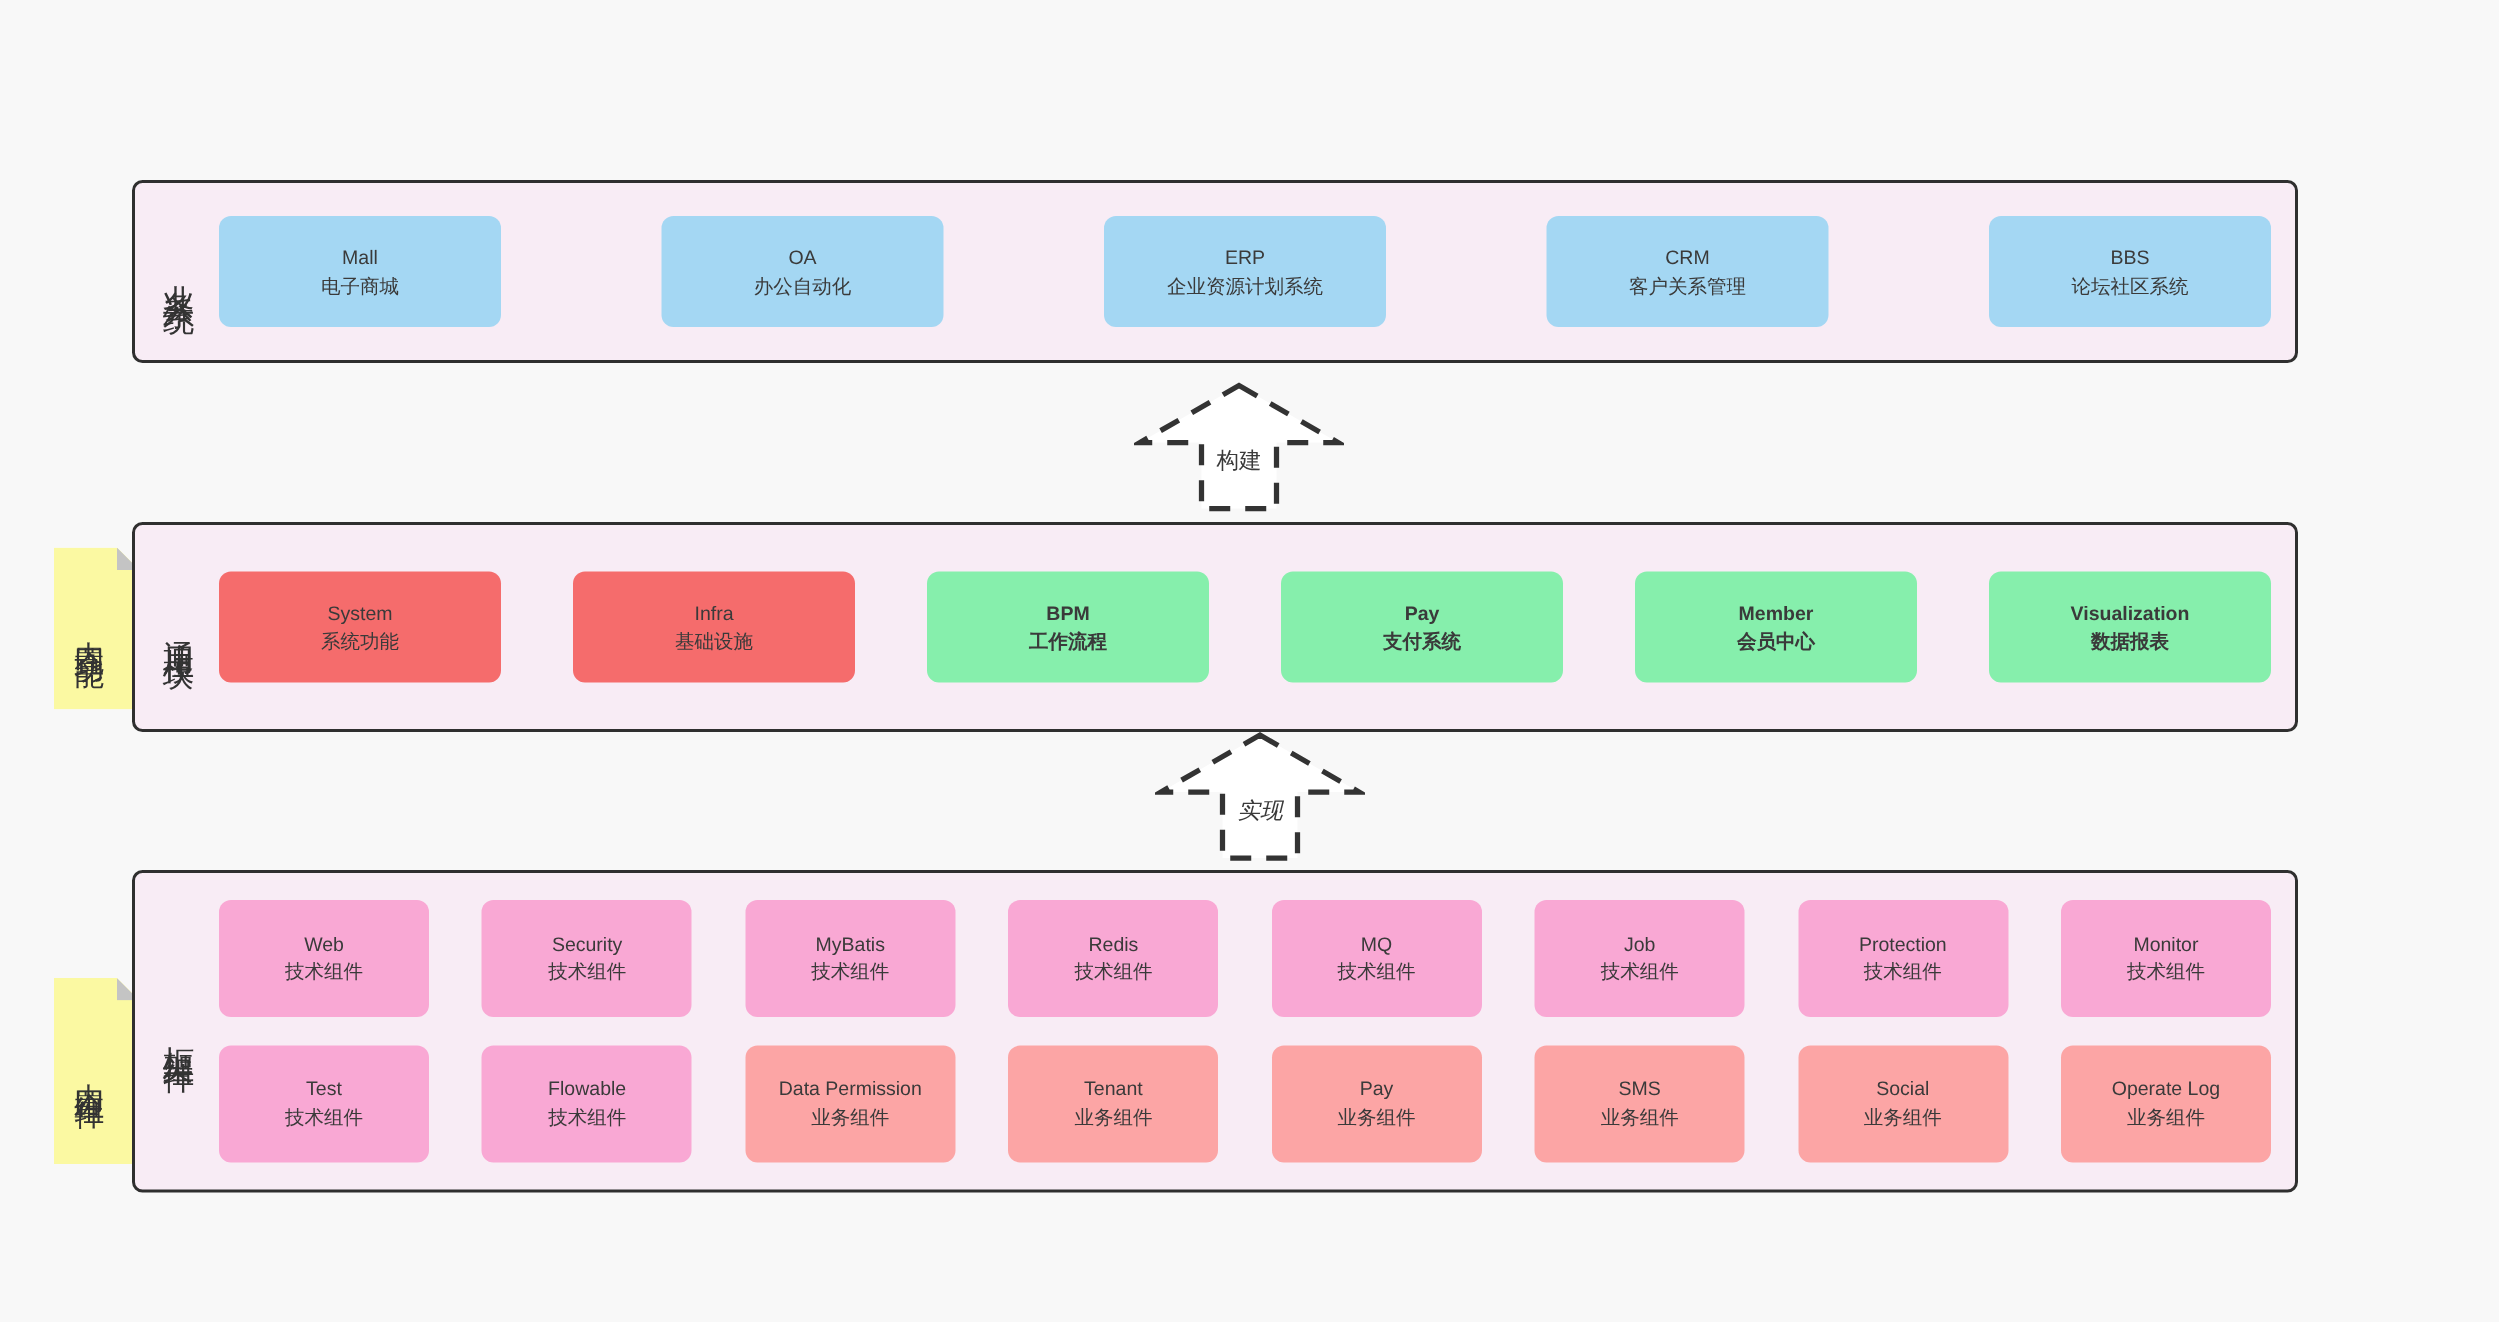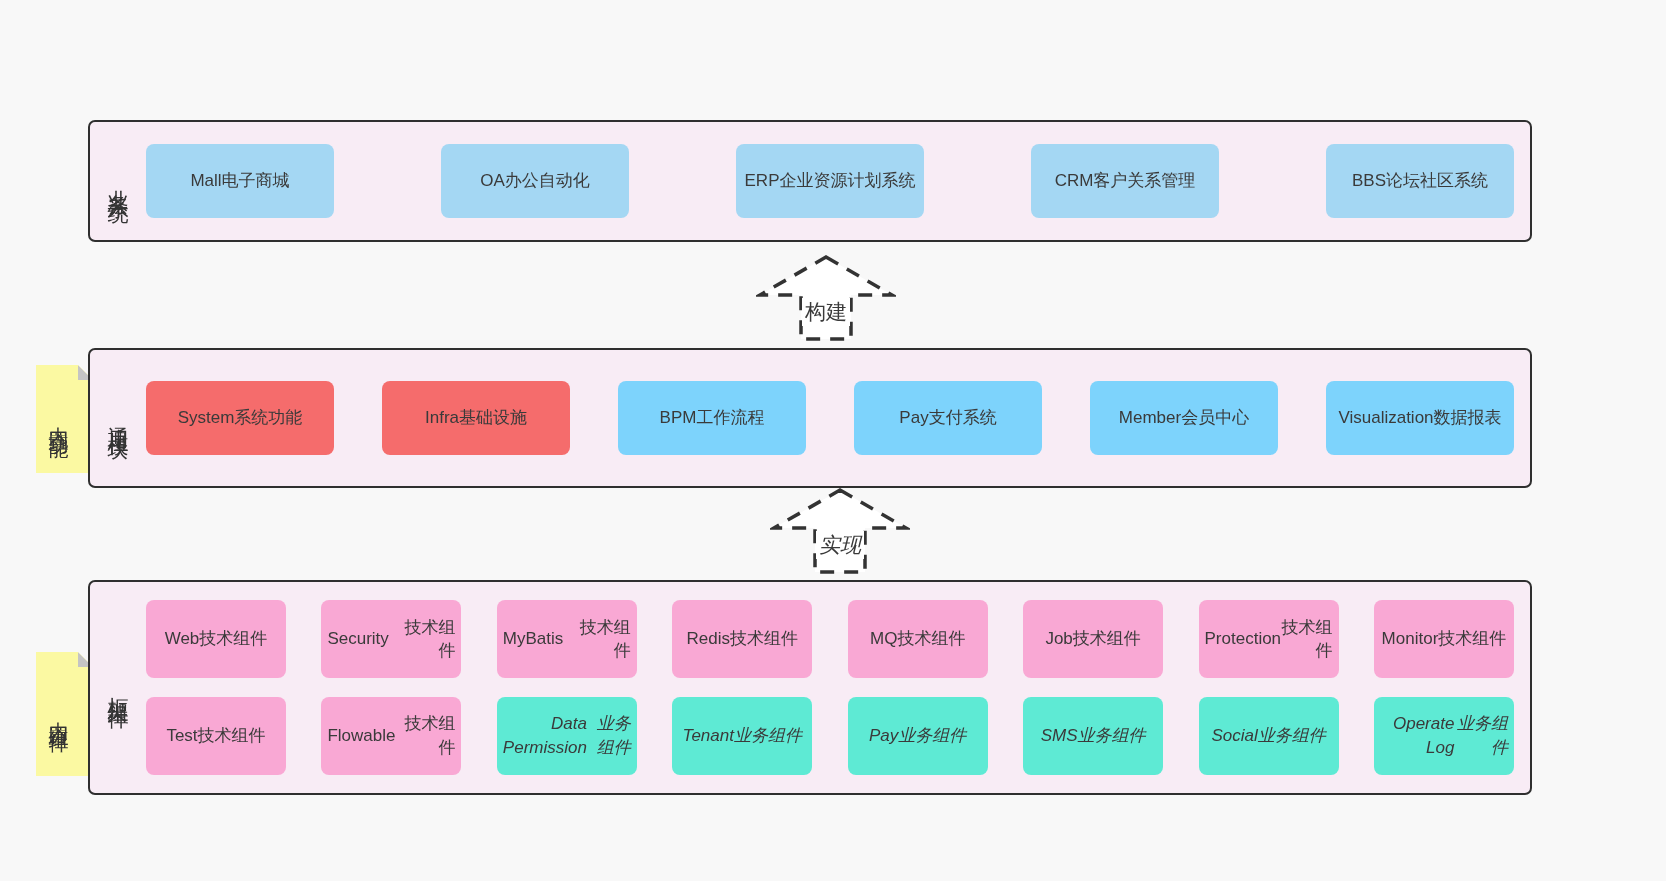--- a/index.html
+++ b/index.html
@@ -42,36 +42,36 @@
   .rows {
     flex:1;
     display:flex; flex-direction:column; justify-content:space-evenly;
     padding:0 16px 0 0;
   }
   .row { display:flex; justify-content:space-between; }
 
   
   .box {
     border-radius:8px;
-    display:flex; flex-direction:row;
+    display:flex; flex-direction:column;
     align-items:center; justify-content:center;
-    text-align:right;
-    font-size:17px; line-height:1.5;
+    text-align:center;
+    font-size:13px; line-height:1.5;
     color:#3a3a3a;
     box-sizing:border-box;
     padding:2px 6px;
   }
   .size-wide  { width:188px; height:74px; }
   .size-small { width:140px; height:78px; line-height:1.4; }
 
   .blue        { background:#a4d7f3; }
   .red         { background:#f56c6c; }
-  .pink        { background:#7dd3fc; }
+  .pink        { background:#86efac;font-weight:bold; }
   .green       { background:#f9a8d4; }
-  .green-light { background:#5eead4;font-style:italic; }
+  .green-light { background:#fca5a5; }
 
   
   .sticky {
     position:absolute;
     width:57px;
     background:#fbf9a2;
     z-index:1;
     clip-path:polygon(0 0, calc(100% - 15px) 0, 100% 15px, 100% 100%, 0 100%);
     display:flex; align-items:center; justify-content:center;
   }
@@ -94,21 +94,21 @@
     position:absolute; width:140px; height:88px; z-index:1;
   }
   .arrow-1 { left:756px; top:254px; }
   .arrow-2 { left:770px; top:487px;font-style:italic; }
   .arrow svg { display:block; }
   .arrow .a-label {
     position:absolute; left:50%; top:44px;
     transform:translateX(-50%);
     background:#ffffff;
     padding:0 3px;
-    font-size:21px; color:#3a3a3a;
+    font-size:15px; color:#3a3a3a;
     white-space:nowrap;
   }
 </style>
 </head>
 <body>
 
 <div class="stage">
 
   <div class="sticky sticky-1">
     <span class="fold"></span>

